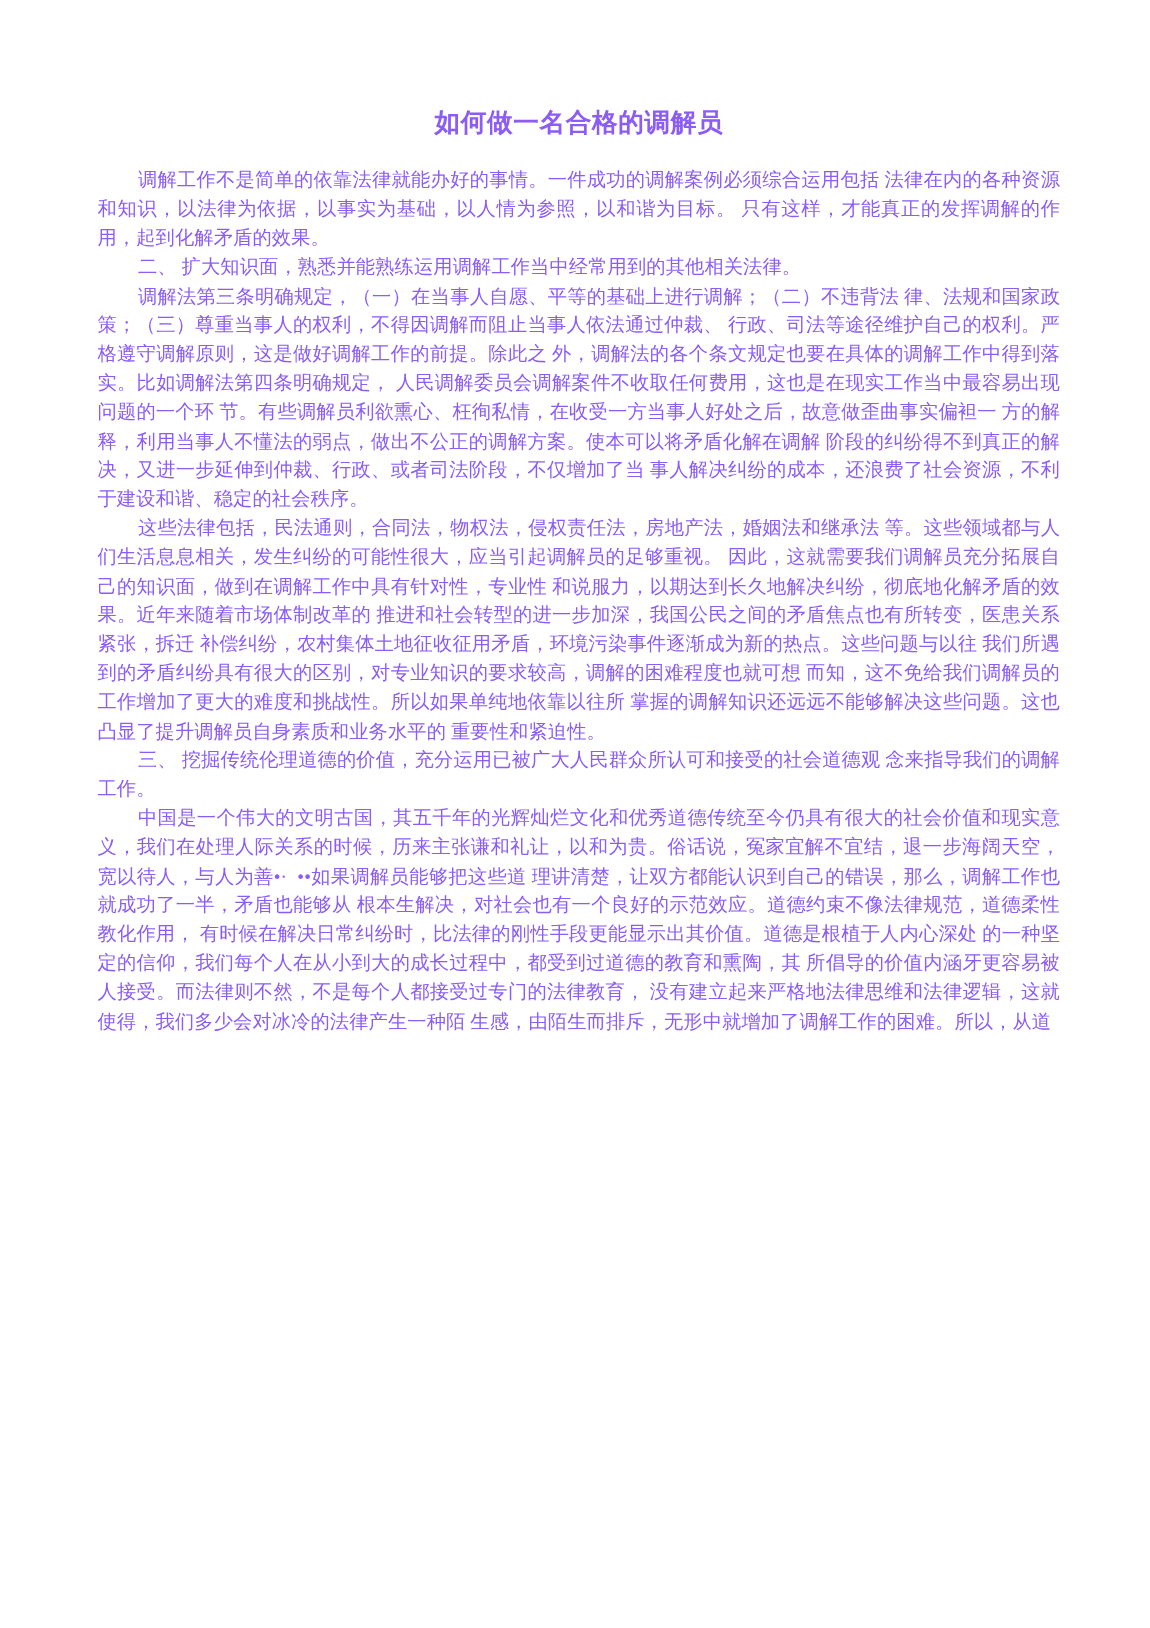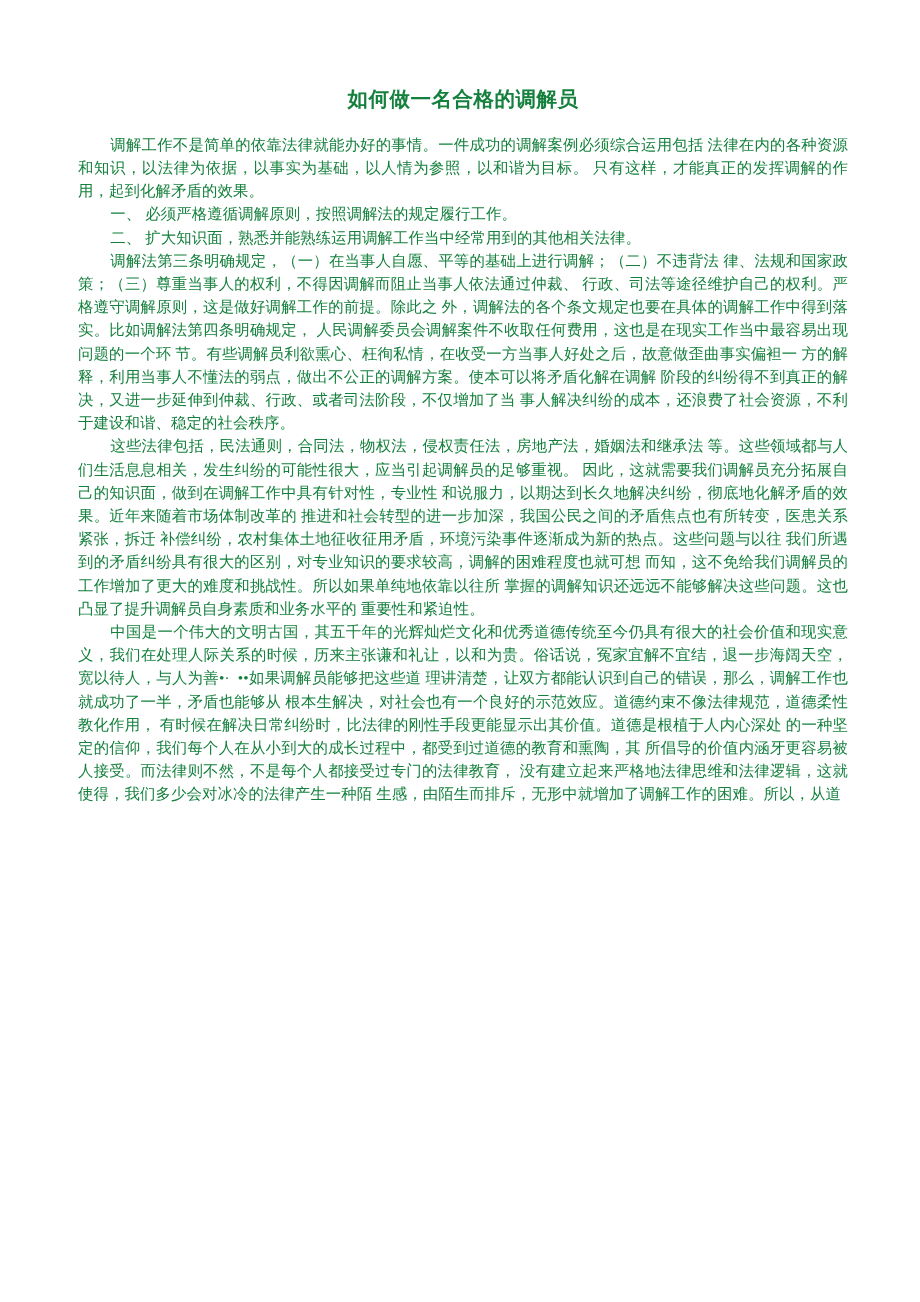--- a/index.html
+++ b/index.html
@@ -10,21 +10,21 @@
   }
   .page {
     position: relative;
     width: 920px;
     height: 1302px;
     margin: 0 auto;
     background: #ffffff;
     overflow: hidden;
     box-sizing: border-box;
     font-family: "Liberation Serif", "DejaVu Serif", serif;
-    color: #15803d;
+    color: #8b5cf6;
   }
   .page-body {
     position: absolute;
     left: 78px;
     top: 84px;
     width: 770px;
   }
   .doc-title {
     text-align: center;
     font-size: 20.5px;
@@ -55,25 +55,25 @@
 <body>
 
 <div class="page">
   <div class="page-body">
 
     <h1 class="doc-title">如何做一名合格的调解员</h1>
 
     <p class="para indent">调解工作不是简单的依靠法律就能办好的事情。一件成功的调解案例必须综合运用包括 法律在内的各种资源和知识，以法律为依据，以事实为基础，以人情为参照，以和谐为目标。 只有这样，才能真正的发挥调解的作用，起到化解矛盾的效果。</p>
 
 
-    <p class="para heading-line">一、 必须严格遵循调解原则，按照调解法的规定履行工作。</p>
 
     <p class="para heading-line">二、 扩大知识面，熟悉并能熟练运用调解工作当中经常用到的其他相关法律。</p>
 
     <p class="para indent">调解法第三条明确规定，（一）在当事人自愿、平等的基础上进行调解；（二）不违背法 律、法规和国家政策；（三）尊重当事人的权利，不得因调解而阻止当事人依法通过仲裁、 行政、司法等途径维护自己的权利。严格遵守调解原则，这是做好调解工作的前提。除此之 外，调解法的各个条文规定也要在具体的调解工作中得到落实。比如调解法第四条明确规定， 人民调解委员会调解案件不收取任何费用，这也是在现实工作当中最容易出现问题的一个环 节。有些调解员利欲熏心、枉徇私情，在收受一方当事人好处之后，故意做歪曲事实偏袒一 方的解释，利用当事人不懂法的弱点，做出不公正的调解方案。使本可以将矛盾化解在调解 阶段的纠纷得不到真正的解决，又进一步延伸到仲裁、行政、或者司法阶段，不仅增加了当 事人解决纠纷的成本，还浪费了社会资源，不利于建设和谐、稳定的社会秩序。</p>
 
     <p class="para indent">这些法律包括，民法通则，合同法，物权法，侵权责任法，房地产法，婚姻法和继承法 等。这些领域都与人们生活息息相关，发生纠纷的可能性很大，应当引起调解员的足够重视。 因此，这就需要我们调解员充分拓展自己的知识面，做到在调解工作中具有针对性，专业性 和说服力，以期达到长久地解决纠纷，彻底地化解矛盾的效果。近年来随着市场体制改革的 推进和社会转型的进一步加深，我国公民之间的矛盾焦点也有所转变，医患关系紧张，拆迁 补偿纠纷，农村集体土地征收征用矛盾，环境污染事件逐渐成为新的热点。这些问题与以往 我们所遇到的矛盾纠纷具有很大的区别，对专业知识的要求较高，调解的困难程度也就可想 而知，这不免给我们调解员的工作增加了更大的难度和挑战性。所以如果单纯地依靠以往所 掌握的调解知识还远远不能够解决这些问题。这也凸显了提升调解员自身素质和业务水平的 重要性和紧迫性。</p>
 
+    <p class="para heading-line">三、 挖掘传统伦理道德的价值，充分运用已被广大人民群众所认可和接受的社会道德观 念来指导我们的调解工作。</p>
 
     <p class="para indent">中国是一个伟大的文明古国，其五千年的光辉灿烂文化和优秀道德传统至今仍具有很大的社会价值和现实意义，我们在处理人际关系的时候，历来主张谦和礼让，以和为贵。俗话说，冤家宜解不宜结，退一步海阔天空，宽以待人，与人为善•·  ••如果调解员能够把这些道 理讲清楚，让双方都能认识到自己的错误，那么，调解工作也就成功了一半，矛盾也能够从 根本生解决，对社会也有一个良好的示范效应。道德约束不像法律规范，道德柔性教化作用， 有时候在解决日常纠纷时，比法律的刚性手段更能显示出其价值。道德是根植于人内心深处 的一种坚定的信仰，我们每个人在从小到大的成长过程中，都受到过道德的教育和熏陶，其 所倡导的价值内涵牙更容易被人接受。而法律则不然，不是每个人都接受过专门的法律教育， 没有建立起来严格地法律思维和法律逻辑，这就使得，我们多少会对冰冷的法律产生一种陌 生感，由陌生而排斥，无形中就增加了调解工作的困难。所以，从道</p>
 
   </div>
 </div>
 
 </body></html>

